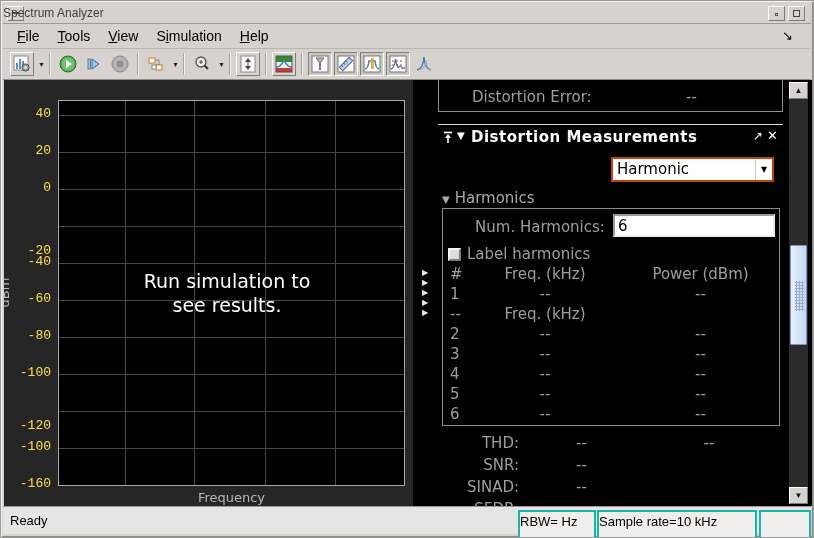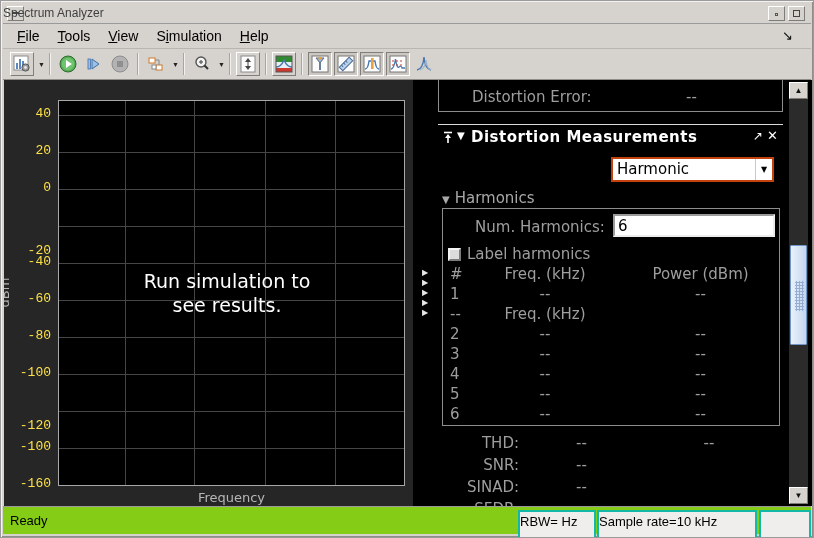--- a/index.html
+++ b/index.html
@@ -109,21 +109,21 @@
     text-align:center; font-size:8px; line-height:15px; color:#111; }
   .vs-btn.up { top:0; } .vs-btn.down { bottom:0; }
   .vs-thumb { position:absolute; left:1px; top:163px; width:17px; height:100px;
     background:linear-gradient(to right,#eaf1fb,#c3d5ef);
     border:1px solid #7296c7; border-radius:1px; }
   .vs-thumb::after { content:""; position:absolute; left:4px; top:35px; width:9px; height:30px;
     background-image:radial-gradient(#93aed1 1px, transparent 1.2px);
     background-size:3px 3px; }
   
   .statusbar { position:absolute; left:2px; top:505px; right:2px; height:28px;
-    background:#84cc16; border-top:1px solid #9a9a9a; font-size:13px; color:#000; }
+    background:#e5e5e5; border-top:1px solid #9a9a9a; font-size:13px; color:#000; }
   .statusbar .ready { position:absolute; left:7px; top:6px; }
   .status-cell { position:absolute; top:3px; height:30px; border:2px solid #14b8a6;
     padding:2px 4px 0 0; background:#efeeec; white-space:nowrap; overflow:hidden; }
   .cell-rbw { left:515px; width:78px; }
   .cell-rate { left:594px; width:160px; }
   .cell-extra { left:756px; width:52px; }
 </style>
 </head>
 <body>
 

